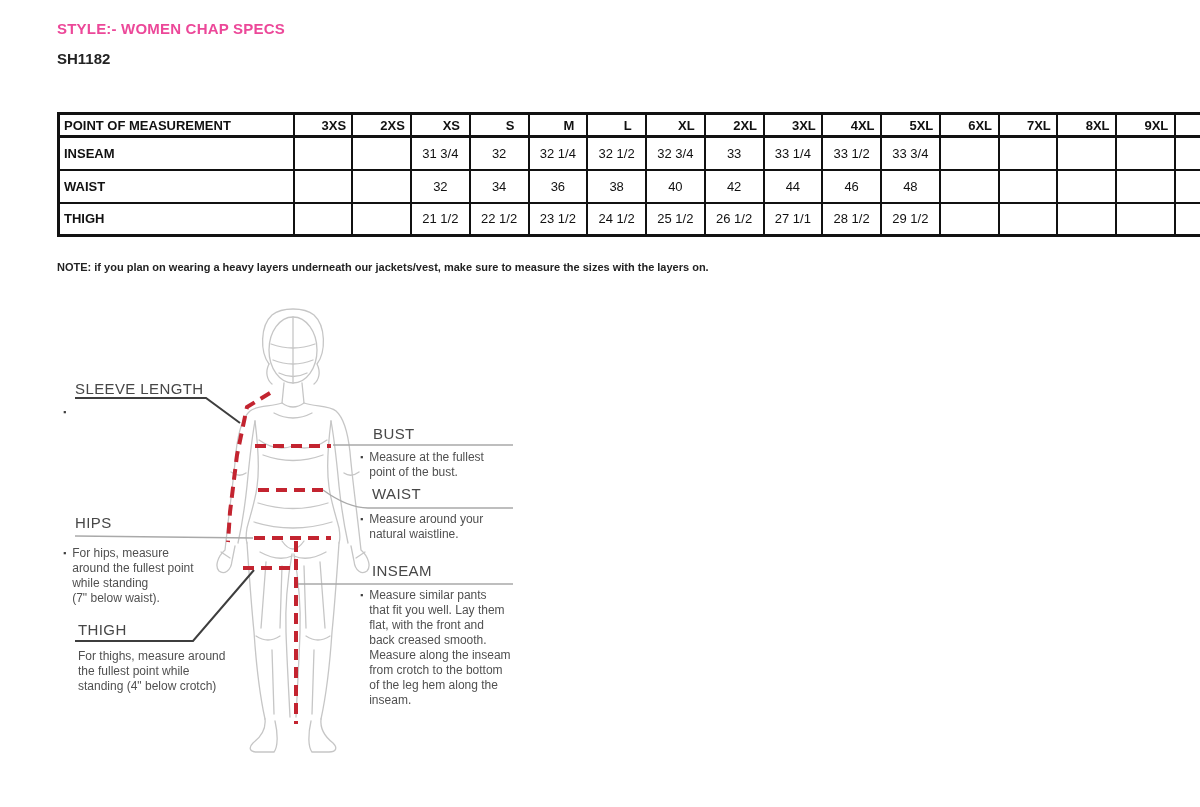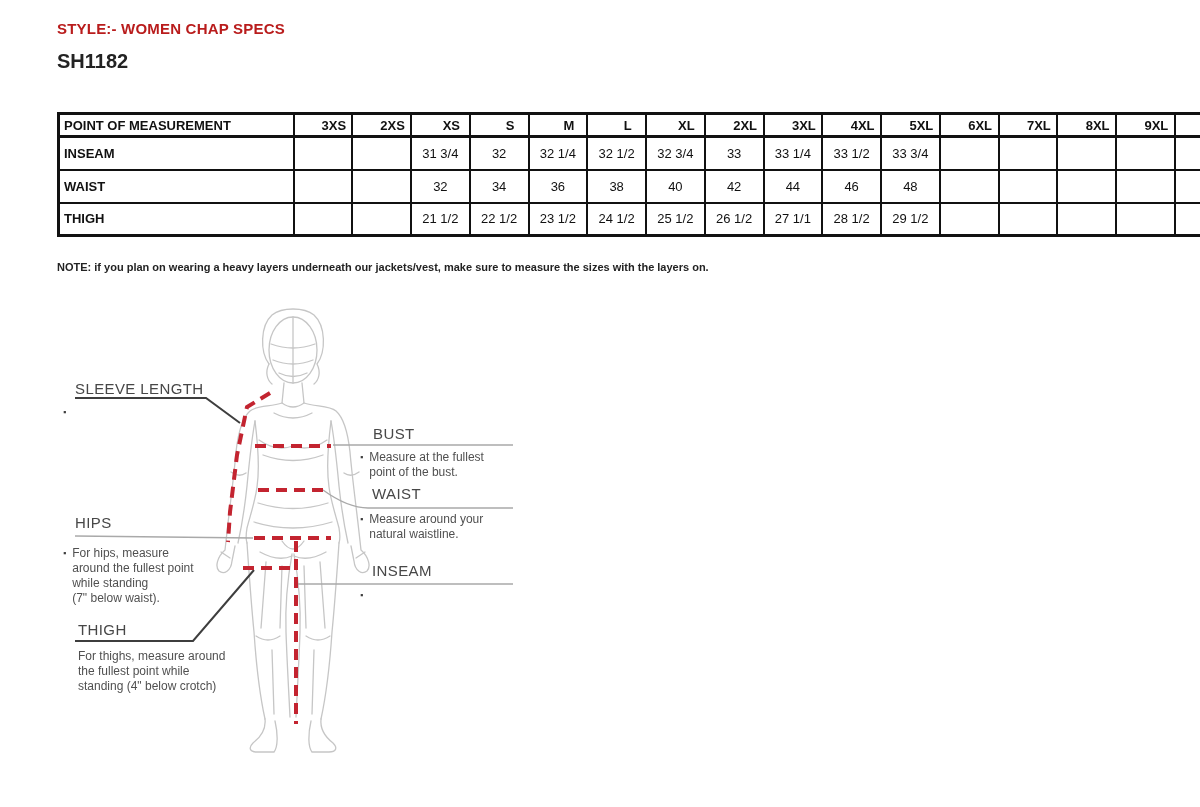--- a/index.html
+++ b/index.html
@@ -2,22 +2,22 @@
 <html style="--red: #c32430; --figure: #c6c6c6; --congray: #a9a9a9; --condark: #3e3e3e;"><head>
 <meta charset="utf-8">
 <style>
   html,body{margin:0;padding:0;background:#ffffff;}
   body{
     position:relative;width:1200px;height:807px;overflow:hidden;
     font-family:"Liberation Sans", sans-serif;color:#222;
   }
   .abs{position:absolute;}
   
-  .doc-title{left:57px;top:20px;font-size:15px;font-weight:bold;color:#b91c1c;letter-spacing:.2px;text-align:right;}
-  .doc-code{left:57px;top:50px;font-size:20px;font-weight:bold;color:#232323;}
+  .doc-title{left:57px;top:20px;font-size:15px;font-weight:bold;color:#ec4899;letter-spacing:.2px;text-align:right;}
+  .doc-code{left:57px;top:50px;font-size:15px;font-weight:bold;color:#232323;}
   
   .chart-wrap{left:57px;top:112px;width:1096px;}
   table.size-chart{
     width:1178px;border-collapse:collapse;table-layout:fixed;
     border:3px solid #111;
   }
   table.size-chart th, table.size-chart td{
     border:2px solid #111;font-size:13px;color:#111;
     text-align:center;vertical-align:middle;padding:0;
     overflow:hidden;white-space:nowrap;
@@ -221,13 +221,21 @@
 <div class="abs dtitle" style="left:372px;top:485px">WAIST</div>
 <div class="abs dpara" style="left:360px;top:512px;width:180px">
   <span class="bullet">▪</span>
   <div class="dtext">Measure around your
 natural waistline.</div>
 </div>
 
 <div class="abs dtitle" style="left:372px;top:562px">INSEAM</div>
 <div class="abs dpara" style="left:360px;top:588px;width:190px">
   <span class="bullet">▪</span>
+  <div class="dtext">Measure similar pants
+that fit you well. Lay them
+flat, with the front and
+back creased smooth.
+Measure along the inseam
+from crotch to the bottom
+of the leg hem along the
+inseam.</div>
 </div>
 
 </body></html>

